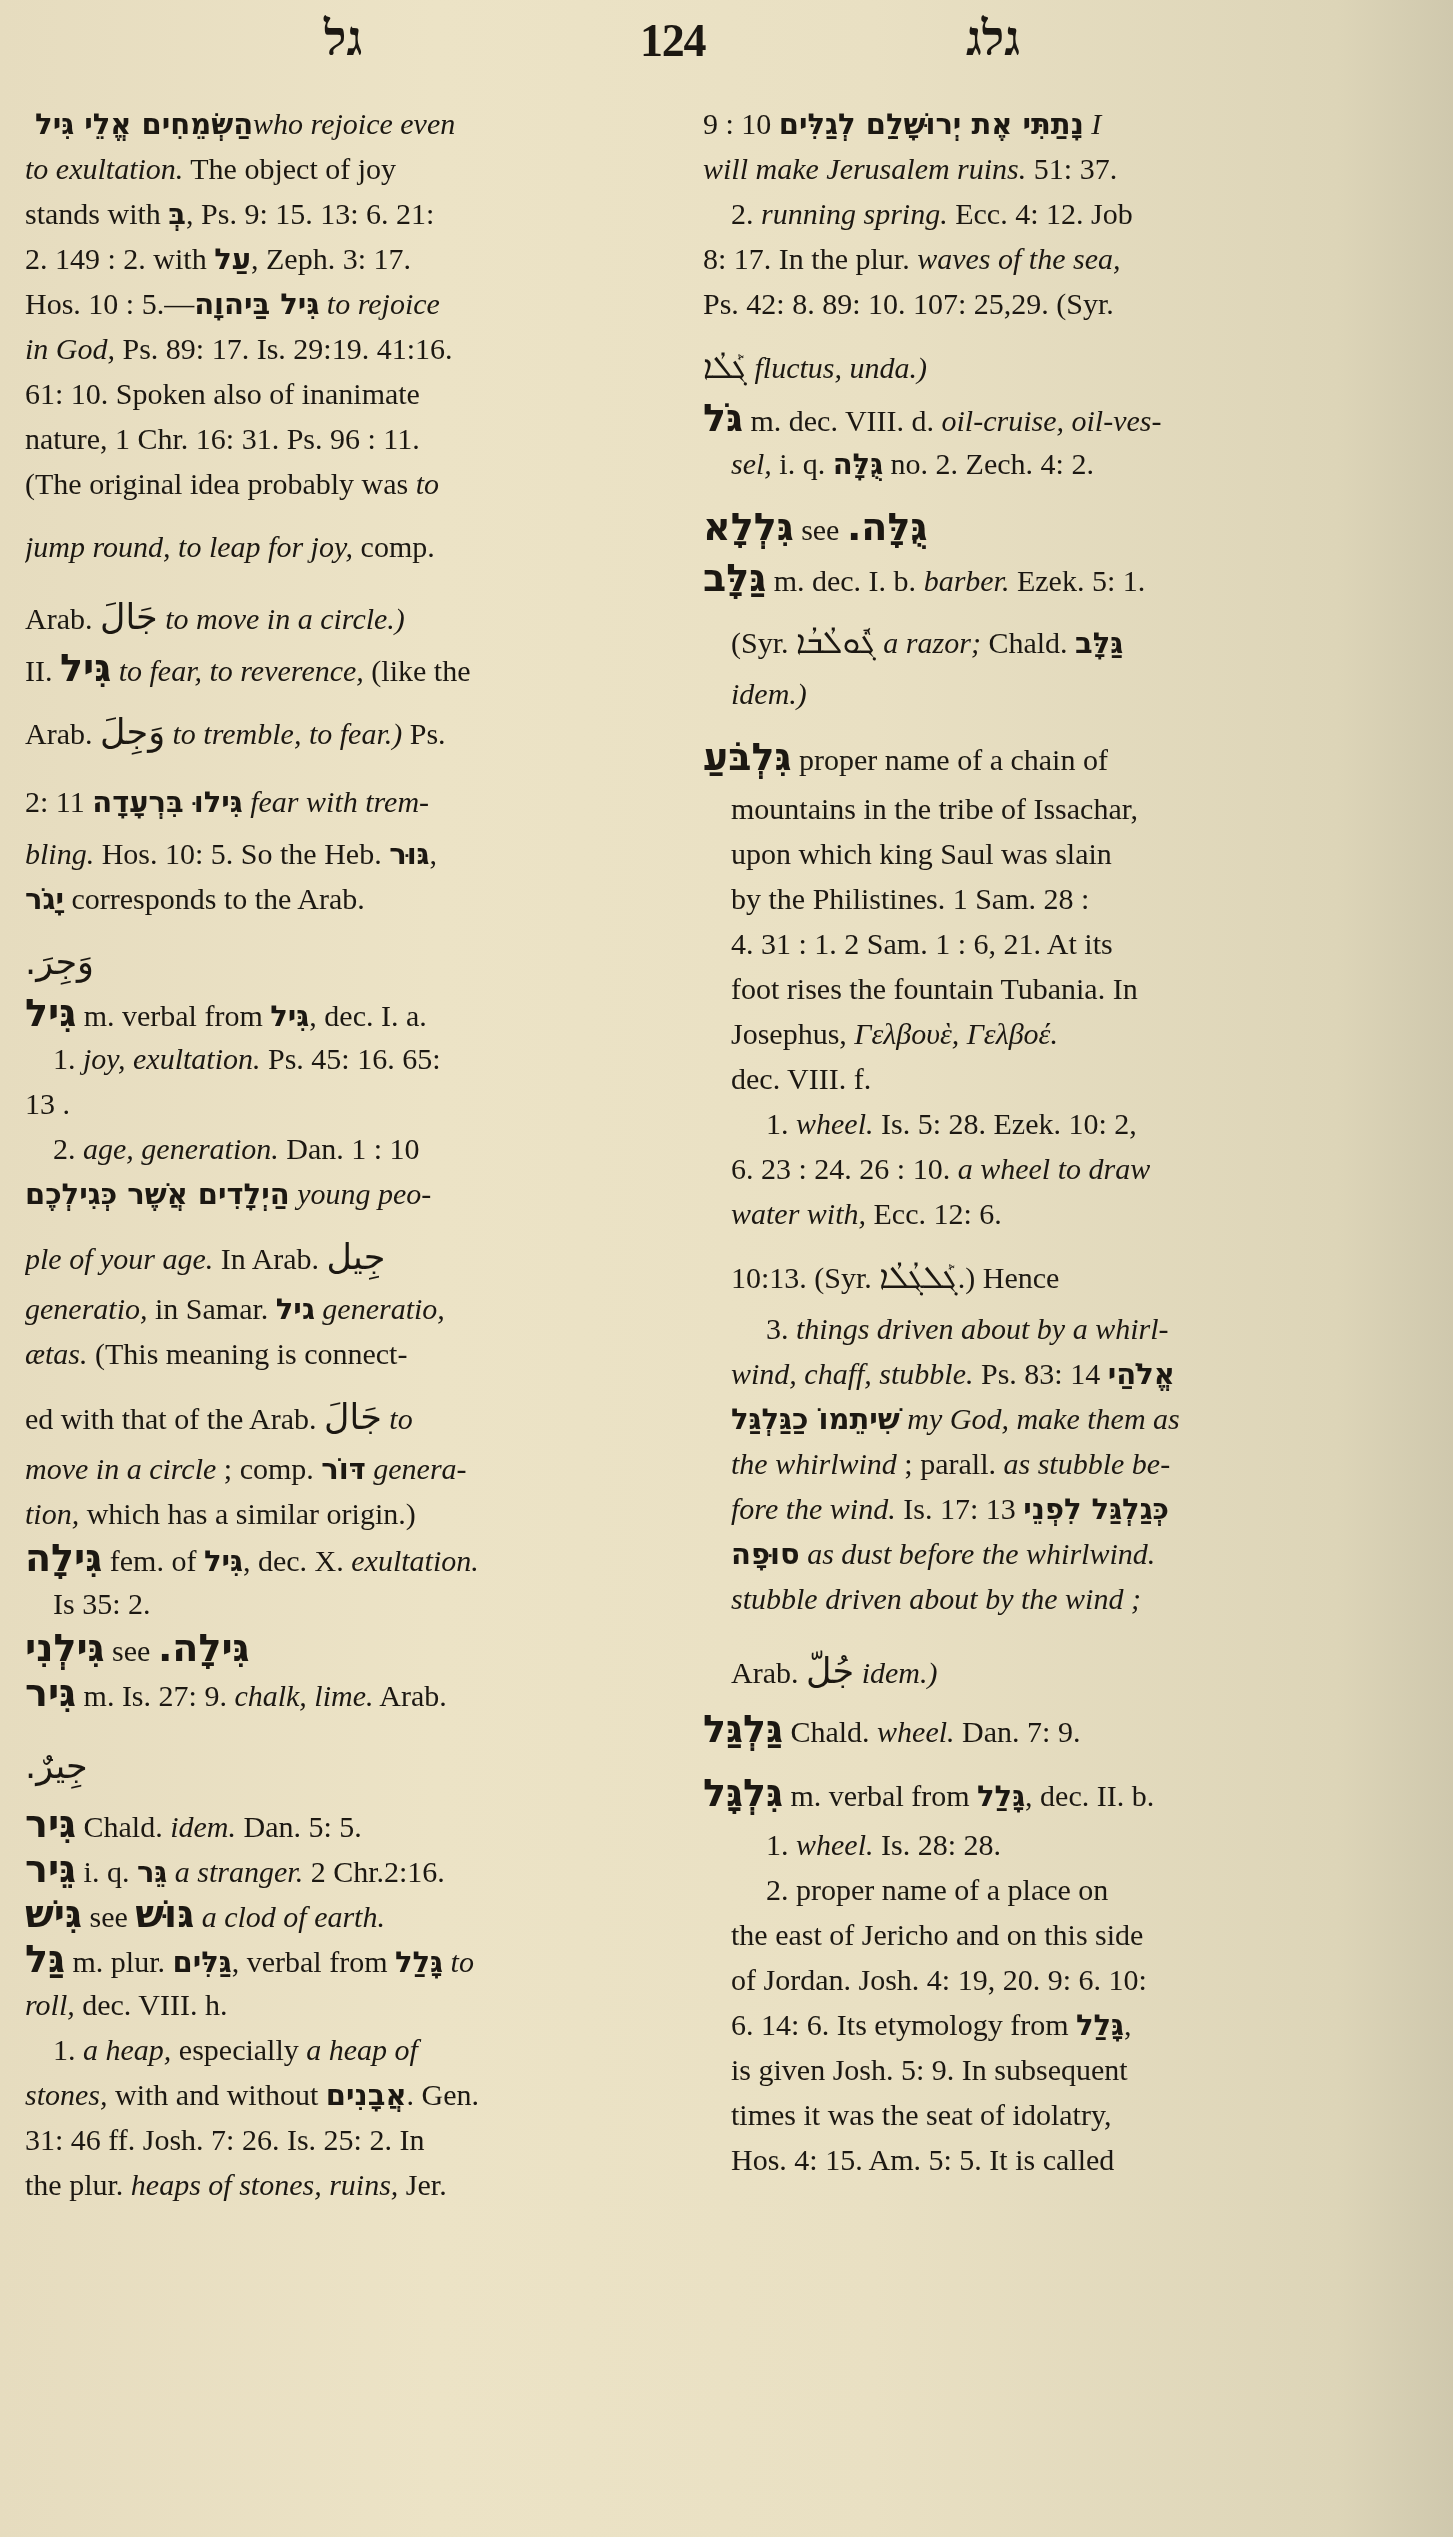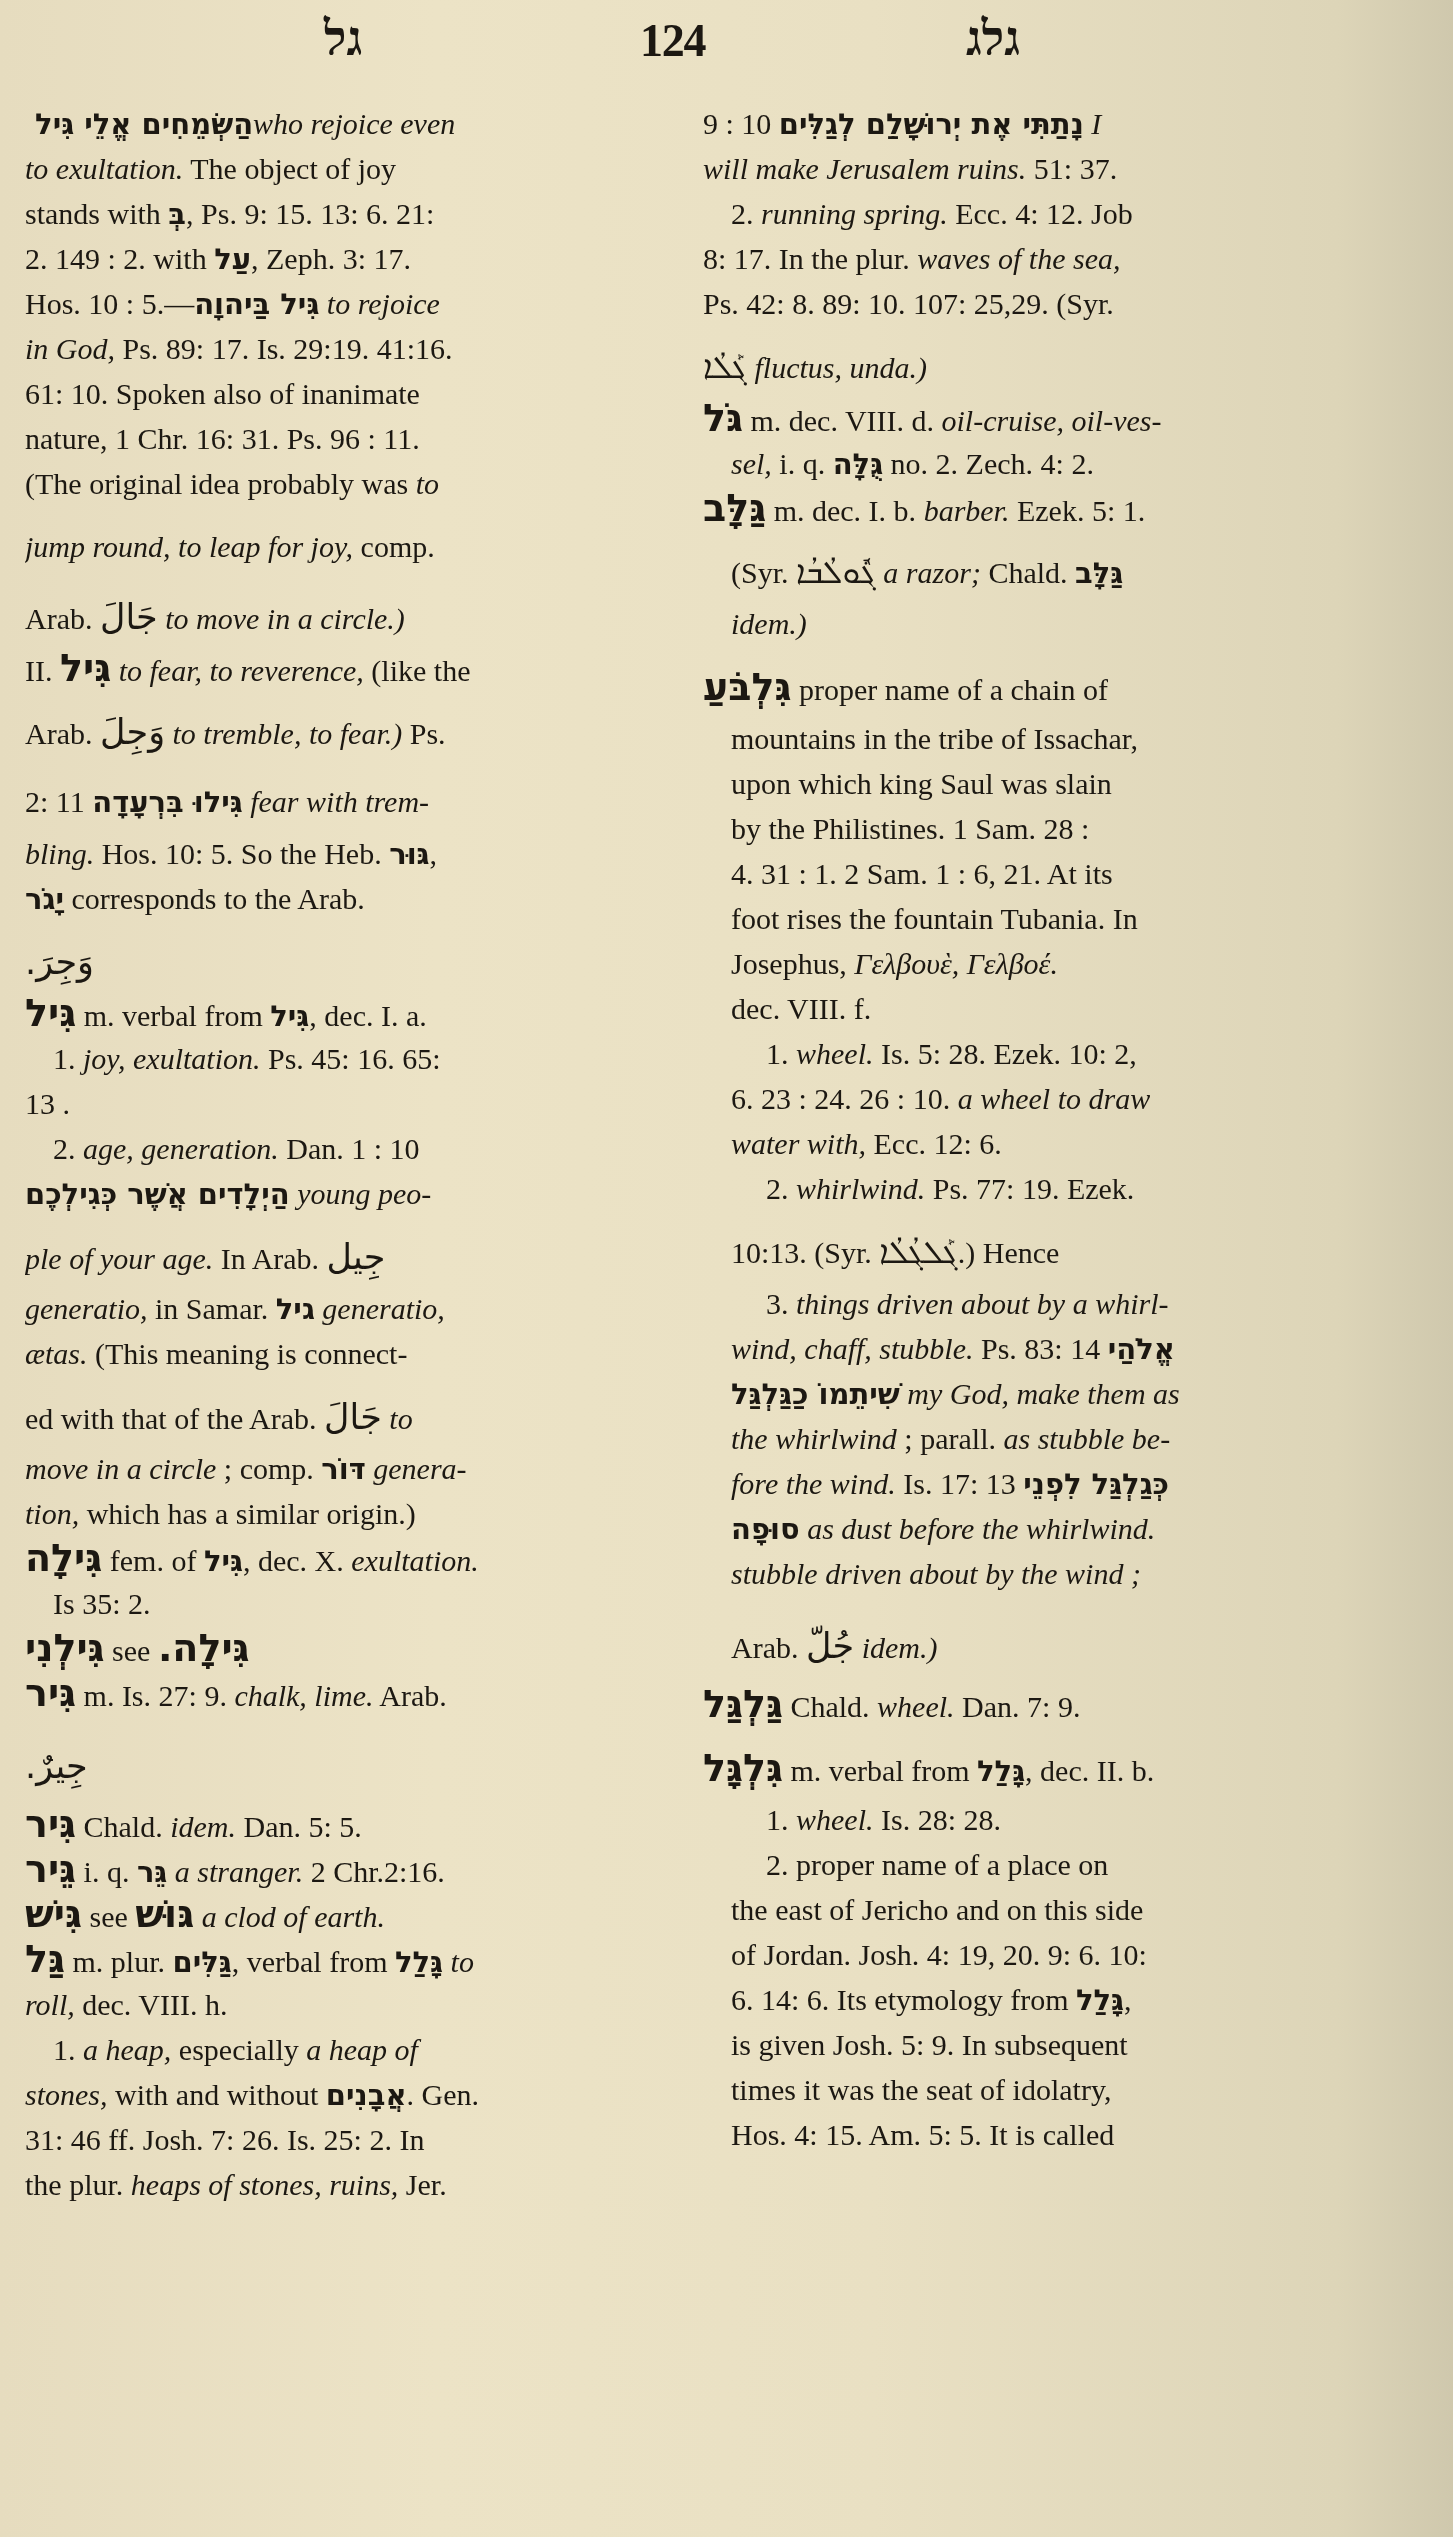--- a/index.html
+++ b/index.html
@@ -92,35 +92,35 @@
   </div>
 <div class="col col-right" id="col-right">
     <span class="line "><span>9 : 10  </span><span class="heb">נָתַתִּי אֶת יְרוּשָׁלִַם לְגַלִּים</span><span class="it">  I</span></span>
     <span class="line "><span class="it">will make Jerusalem ruins.</span><span> 51: 37.</span></span>
     <span class="line ind"><span>2. </span><span class="it">running spring.</span><span> Ecc. 4: 12. Job</span></span>
     <span class="line "><span>8: 17.  In the plur. </span><span class="it">waves of  the  sea,</span></span>
     <span class="line "><span>Ps. 42: 8.  89: 10.  107: 25,29.  (Syr.</span></span>
     <span class="line tall"><span class="syr">ܓܰܠܳܐ</span><span class="it">   fluctus, unda.)</span></span>
     <span class="line outdent"><span class="heb-lg">גֹּל</span><span> m. dec. VIII. d.  </span><span class="it">oil-cruise, oil-ves-</span></span>
     <span class="line ind"><span class="it">sel,</span><span> i. q. </span><span class="heb">גֻּלָּה</span><span> no. 2.  Zech. 4: 2.</span></span>
+    <span class="line tall outdent"><span class="heb-lg">גִּלְלָא</span><span> see </span><span class="heb-lg">גֻּלָּה.</span></span>
     <span class="line outdent"><span class="heb-lg">גַּלָּב</span><span> m. dec. I. b. </span><span class="it">barber.</span><span>  Ezek. 5: 1.</span></span>
     <span class="line tall ind"><span>(Syr. </span><span class="syr">ܓܽܘܠܳܒܳܐ</span><span class="it">  a razor;</span><span> Chald. </span><span class="heb">גַּלָּב</span></span>
     <span class="line ind"><span class="it">idem.)</span></span>
     <span class="line tall outdent"><span class="heb-lg">גִּלְבֹּעַ</span><span> proper  name  of  a  chain  of</span></span>
     <span class="line ind"><span>mountains in the tribe of Issachar,</span></span>
     <span class="line ind"><span>upon  which  king  Saul  was  slain</span></span>
     <span class="line ind"><span>by  the  Philistines.    1 Sam. 28 :</span></span>
     <span class="line ind"><span>4.  31 : 1.   2 Sam. 1 : 6, 21.   At its</span></span>
     <span class="line ind"><span>foot rises the fountain Tubania.  In</span></span>
     <span class="line ind"><span>Josephus, </span><span class="gk">Γελβουὲ, Γελβοέ.</span></span>
     <span class="line ind"><span>dec. VIII. f.</span></span>
     <span class="line ind2"><span>1. </span><span class="it">wheel.</span><span>  Is. 5: 28.  Ezek.  10: 2,</span></span>
     <span class="line ind"><span>6.  23 : 24.  26 : 10.  </span><span class="it">a wheel to draw</span></span>
     <span class="line ind"><span class="it">water with,</span><span> Ecc. 12: 6.</span></span>
-    <span class="line ind2"><span>2. </span><span class="it">whirlwind.</span><span>  Ps. 77: 19.  Ezek.</span></span>
     <span class="line tall ind"><span>10:13. (Syr. </span><span class="syr">ܓܰܠܓܳܠܳܐ</span><span>.)   Hence</span></span>
     <span class="line ind2"><span>3. </span><span class="it">things driven about  by a whirl-</span></span>
     <span class="line ind"><span class="it">wind, chaff, stubble.</span><span>  Ps. 83: 14 </span><span class="heb">אֱלֹהַי</span></span>
     <span class="line ind"><span class="heb">שִׁיתֵמוֹ כַגַּלְגַּל</span><span class="it"> my God, make them as</span></span>
     <span class="line ind"><span class="it">the whirlwind</span><span> ; parall. </span><span class="it">as  stubble be-</span></span>
     <span class="line ind"><span class="it">fore the wind.</span><span> Is. 17: 13 </span><span class="heb">כְּגַלְגַּל לִפְנֵי</span></span>
     <span class="line ind"><span class="heb">סוּפָה</span><span class="it"> as dust before the whirlwind.</span></span>
     <span class="line ind"><span class="it">stubble  driven  about  by  the  wind ;</span></span>
     <span class="line xtall ind"><span>Arab. </span><span class="arab">جُلّ</span><span class="it">  idem.)</span></span>
     <span class="line outdent"><span class="heb-lg">גַּלְגַּל</span><span> Chald. </span><span class="it">wheel.</span><span>  Dan. 7: 9.</span></span>

